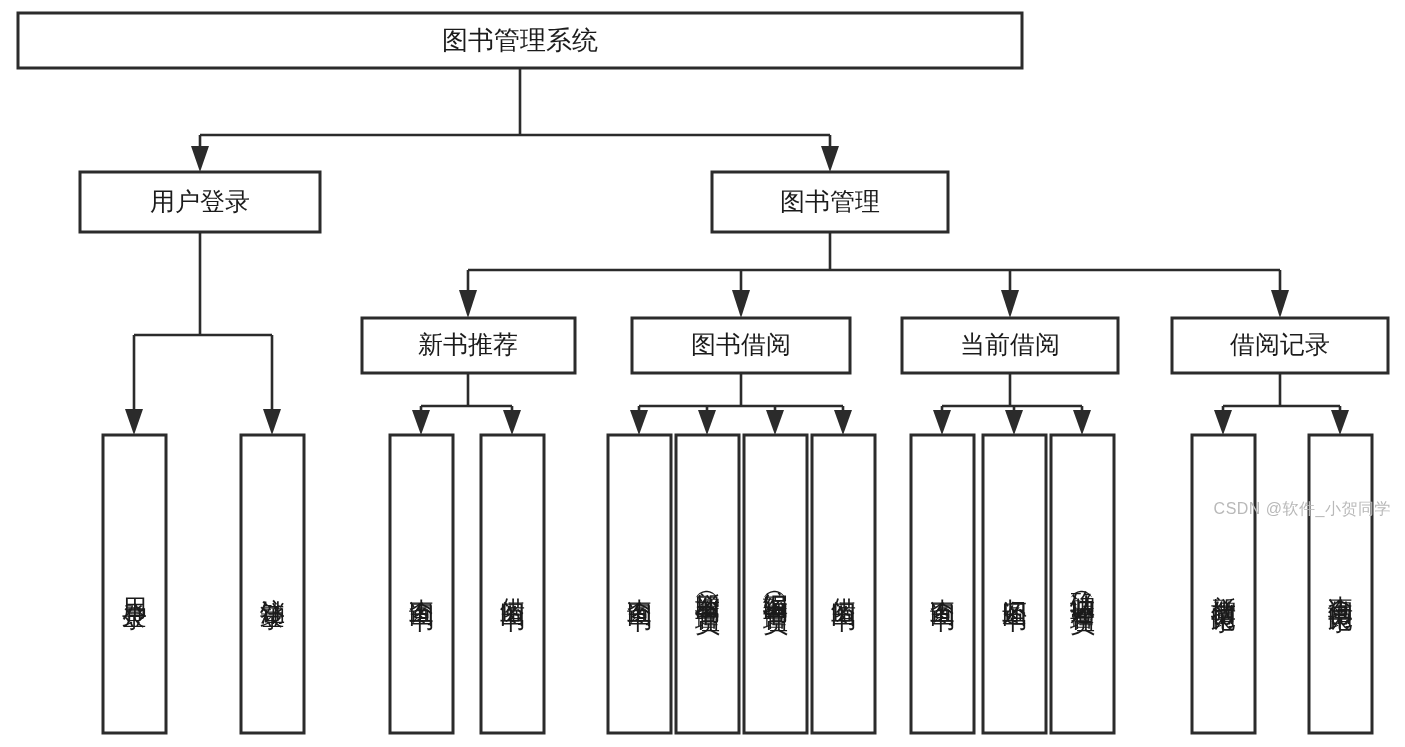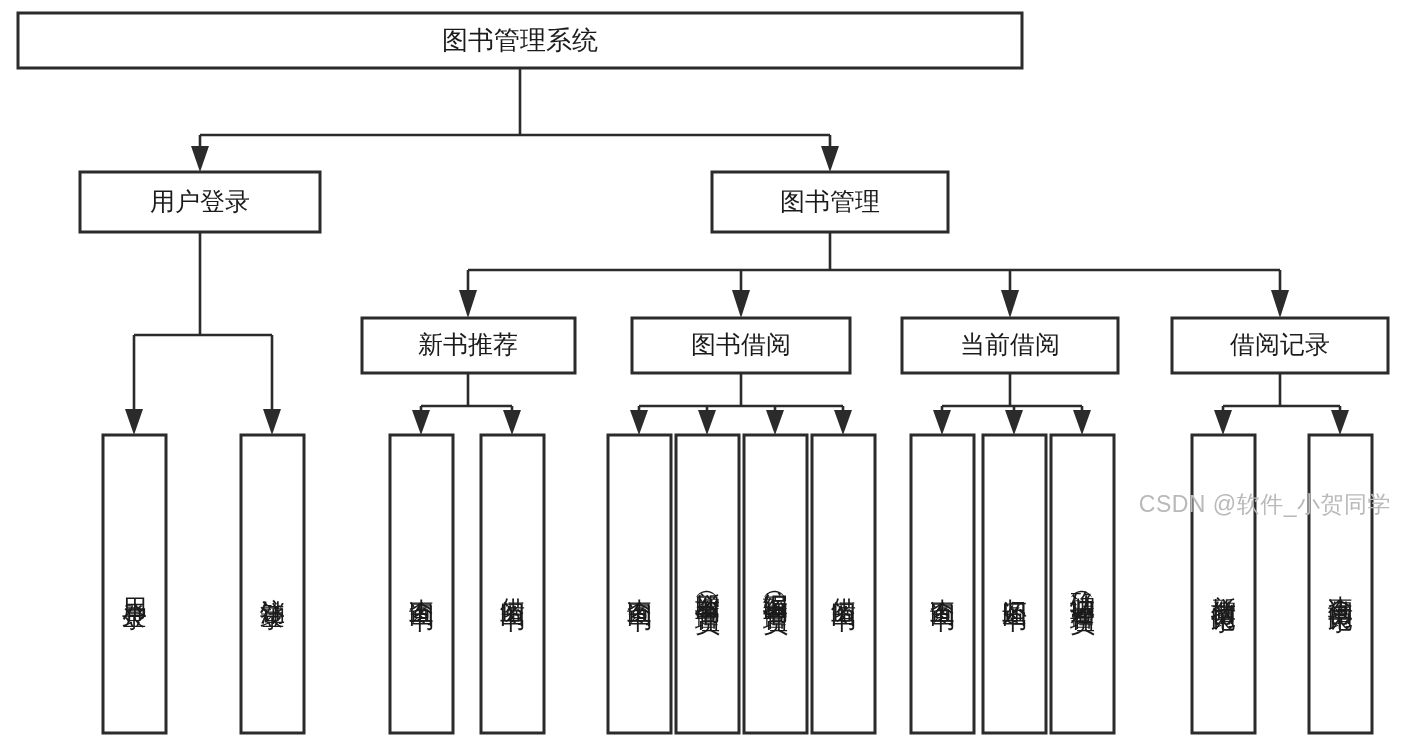--- a/index.html
+++ b/index.html
@@ -71,21 +71,21 @@
     justify-content: center;
     text-align: center;
     white-space: nowrap;
     pointer-events: none;
   }
   .watermark {
     position: absolute;
     right: 14px;
     bottom: 6px;
     font-family: "Liberation Sans", "DejaVu Sans", sans-serif;
-    font-size: 23px;
+    font-size: 16px;
     color: #b9b9b9;
     letter-spacing: 0.5px;
     white-space: nowrap;
   }
 </style>
 </head>
 <body>
 
 <div id="diagram-root">
 

